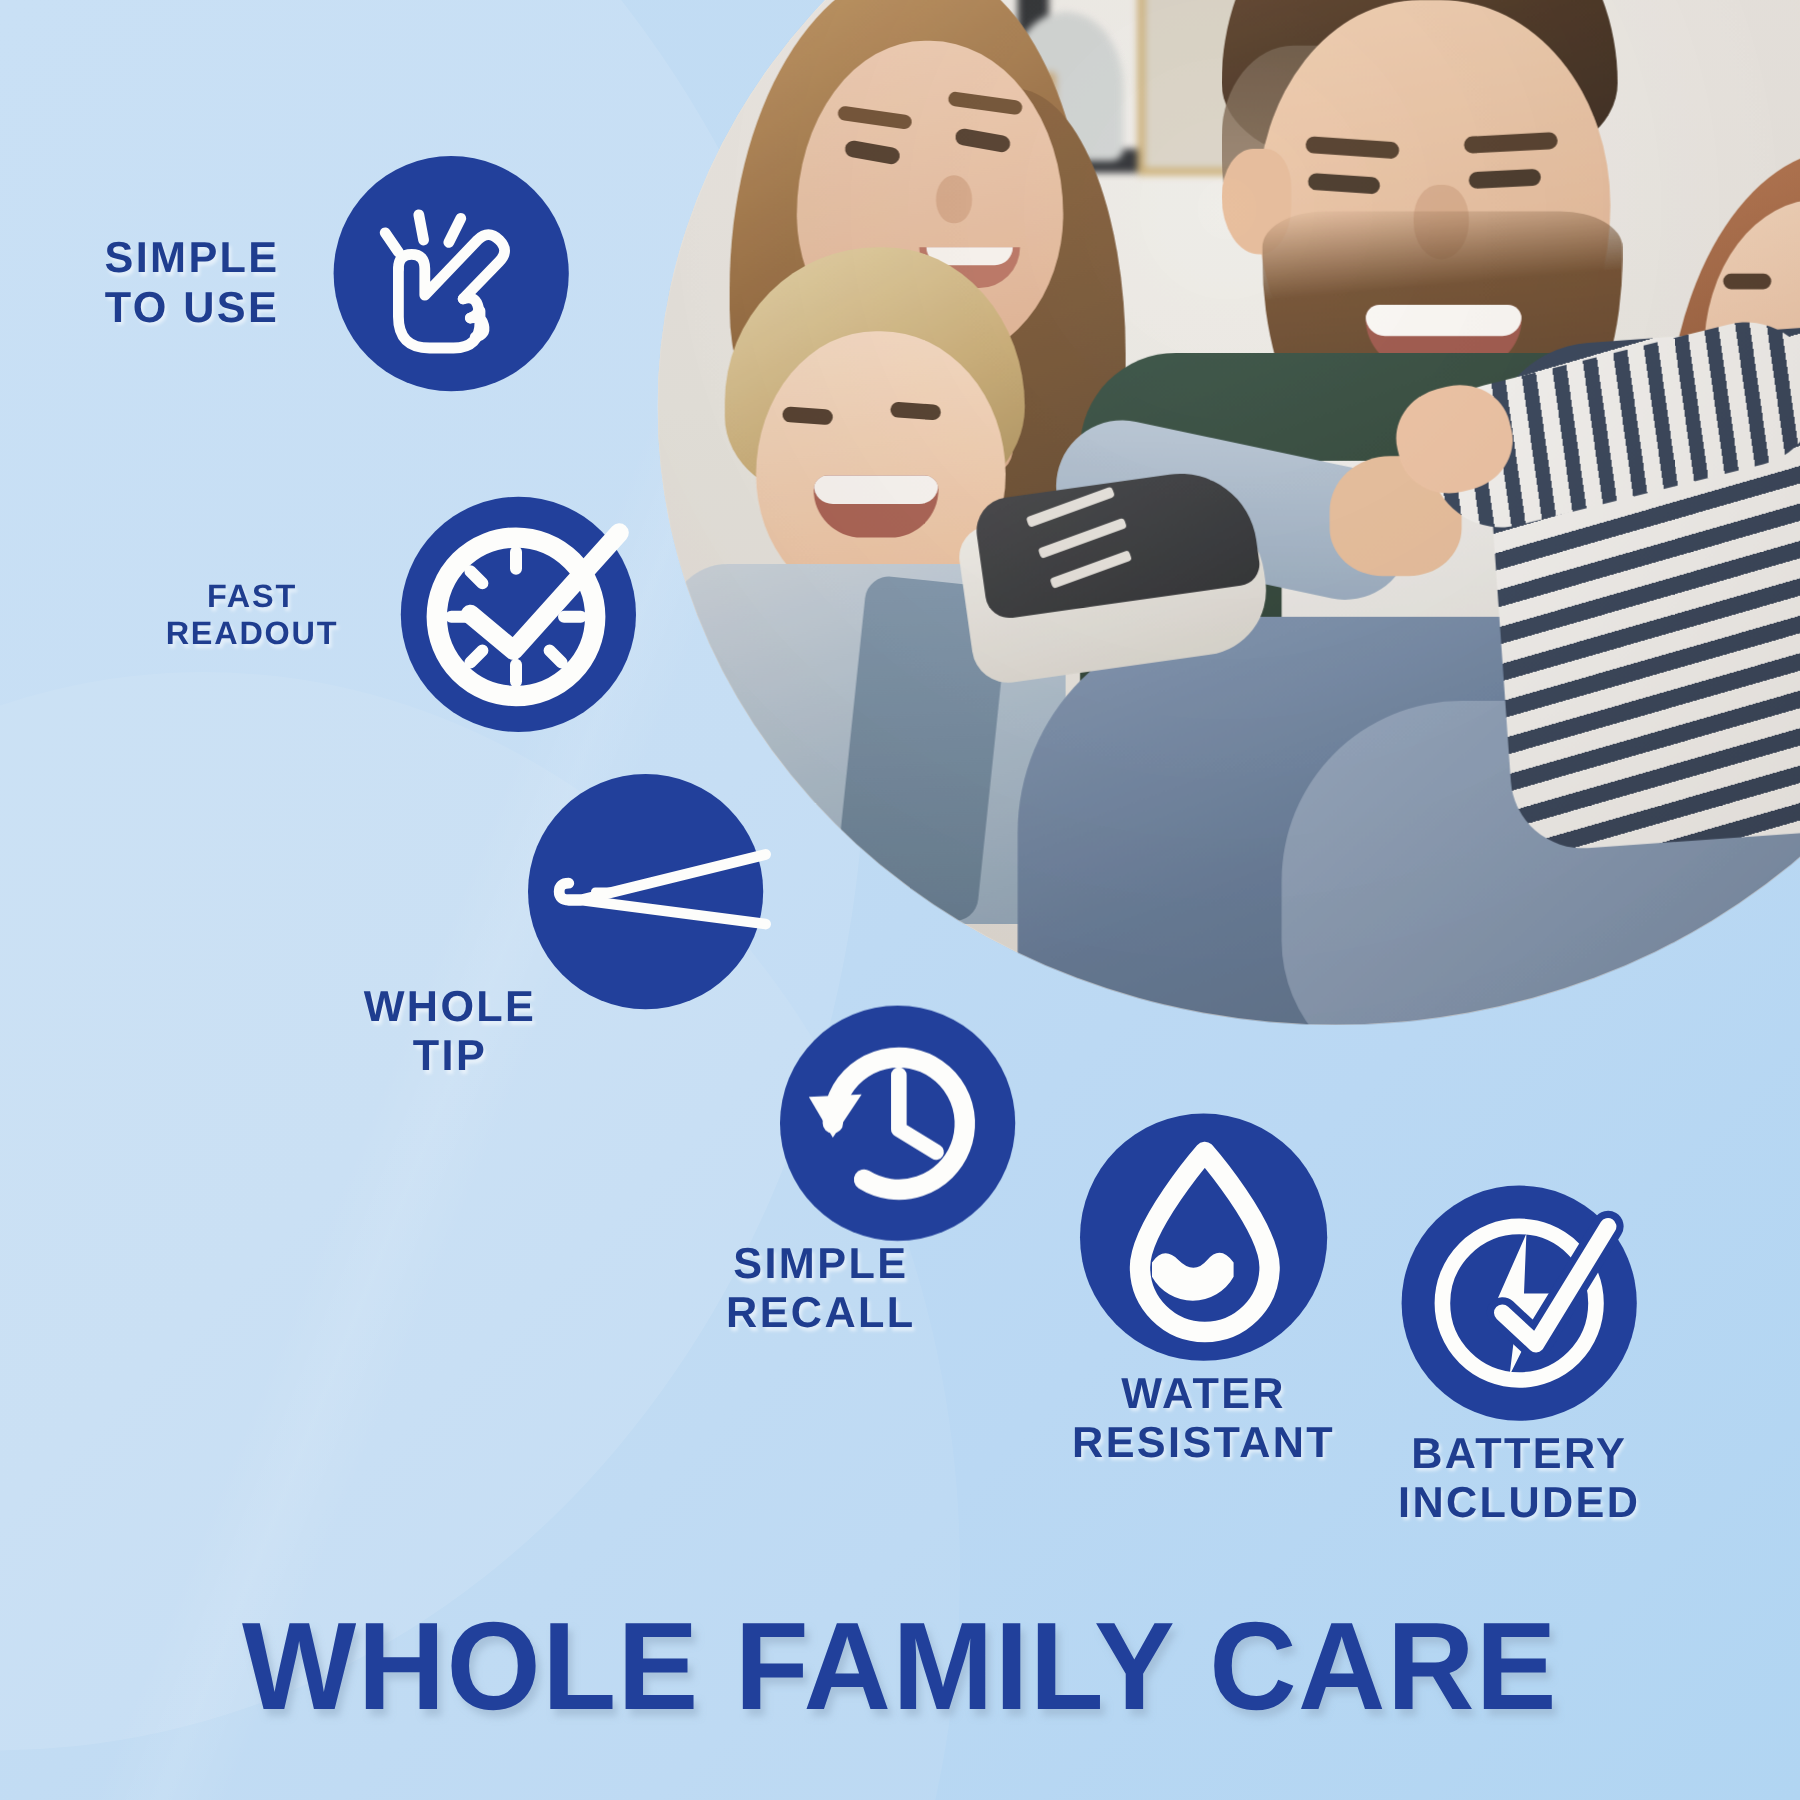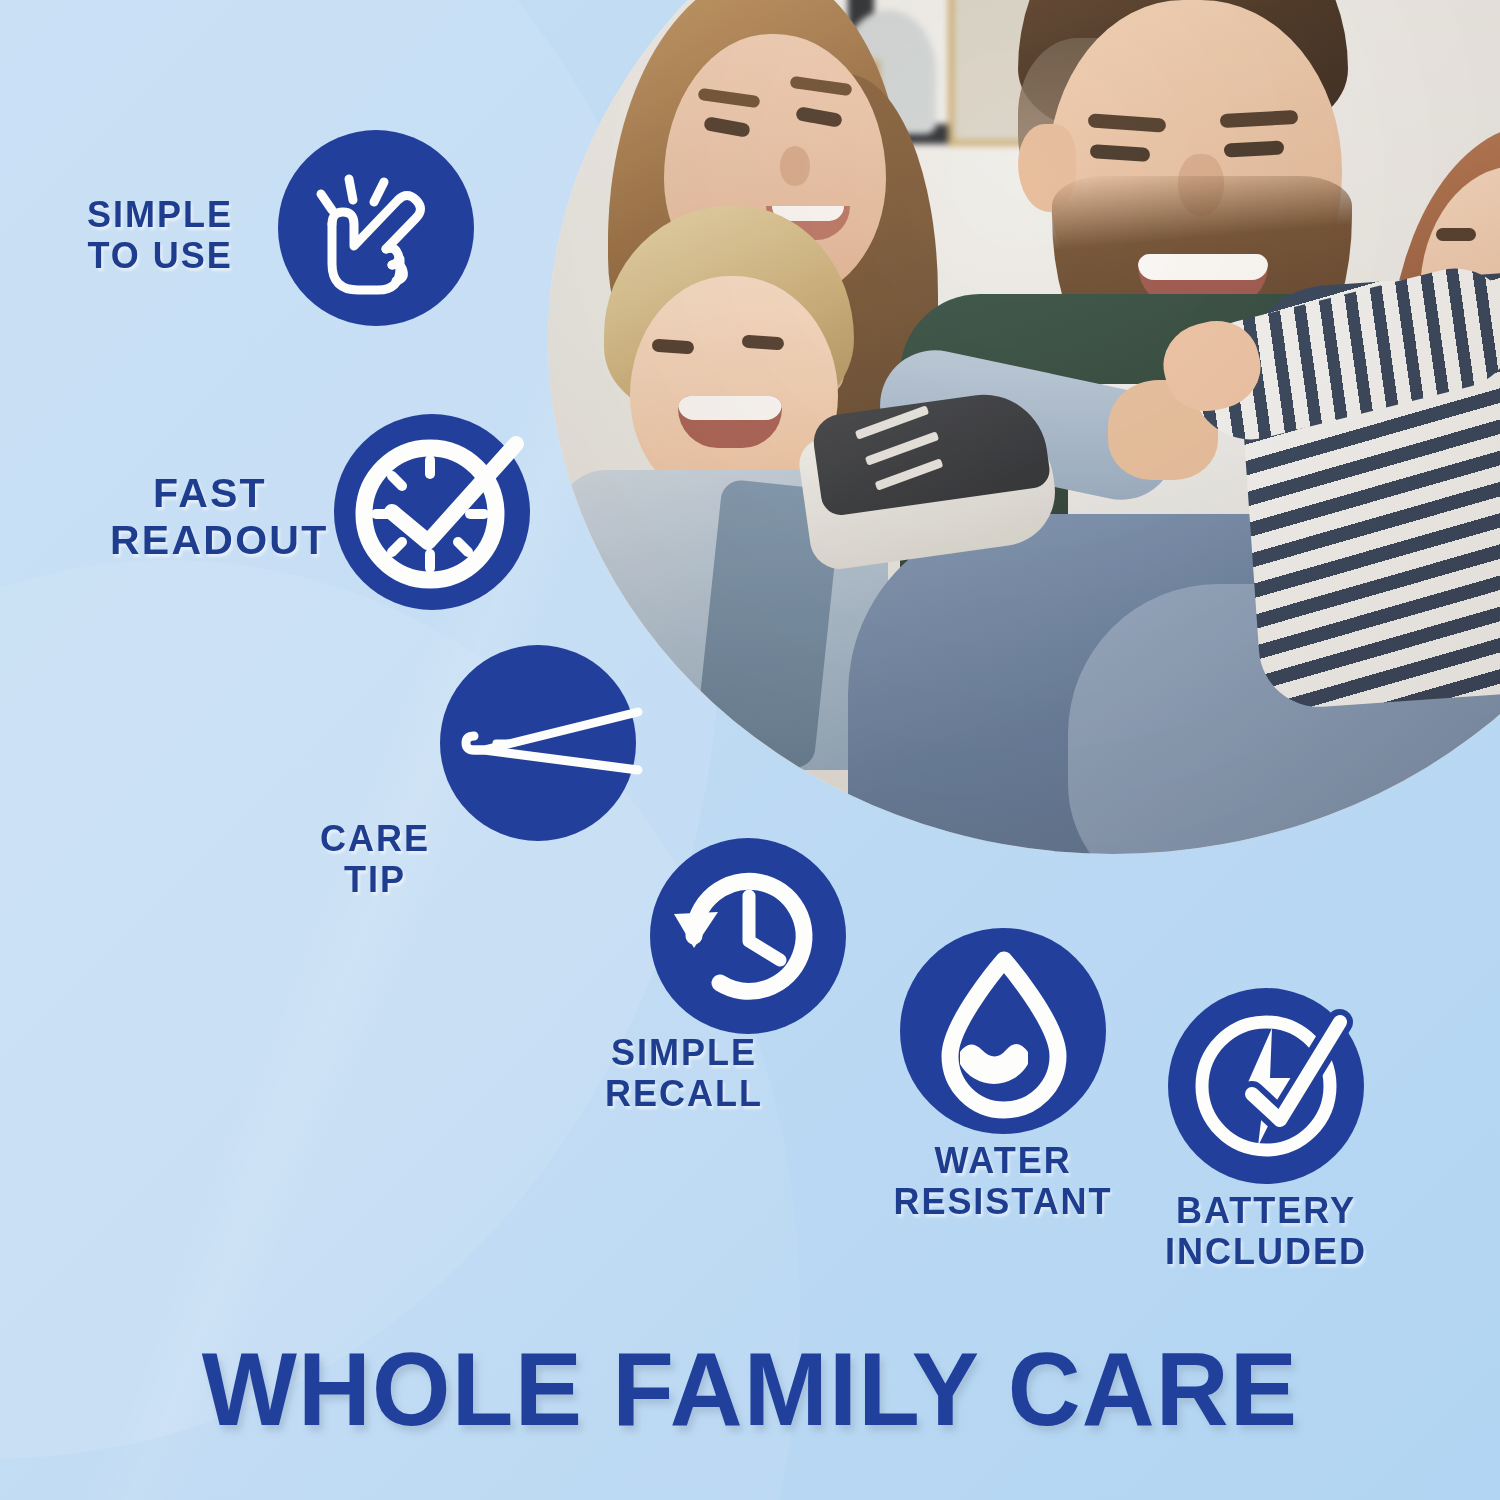--- a/index.html
+++ b/index.html
@@ -320,34 +320,34 @@
           <line x1="82" y1="126" x2="82" y2="140"></line>
           <line x1="28" y1="86" x2="42" y2="86"></line>
           <line x1="122" y1="86" x2="136" y2="86"></line>
           <line x1="44" y1="48" x2="54" y2="58"></line>
           <line x1="44" y1="124" x2="54" y2="114"></line>
           <line x1="120" y1="124" x2="110" y2="114"></line>
         </g>
         <path d="M44 84 L80 114 L168 16" fill="none" stroke="#fdfdfb" stroke-width="16" stroke-linecap="round" stroke-linejoin="round"></path>
       </svg>
     </div>
-    <div class="lbl r" style="left:110px;top:470px;width:200px;font-size:41px;">FAST
+    <div class="lbl r" style="left:110px;top:482px;width:200px;font-size:27px;">FAST
 READOUT</div>
   </div>
 
   <div class="badge">
     <div class="circle" style="left:440px;top:645px;width:196px;height:196px;"></div>
     <div style="position:absolute;left:452px;top:700px;width:190px;height:86px;">
       <svg viewBox="0 0 190 86" width="190" height="86">
         <path d="M22 36 q-8 0 -8 7 q0 7 8 7 l10 0 L186 12" fill="none" stroke="#fdfdfb" stroke-width="9" stroke-linecap="round" stroke-linejoin="round"></path>
         <path d="M22 50 l10 0 L186 70" fill="none" stroke="#fdfdfb" stroke-width="9" stroke-linecap="round" stroke-linejoin="round"></path>
         <line x1="44" y1="43" x2="62" y2="43" stroke="#fdfdfb" stroke-width="7" stroke-linecap="round"></line>
       </svg>
     </div>
-    <div class="lbl c" style="left:280px;top:818px;width:190px;font-size:36px;">CARE
+    <div class="lbl c" style="left:280px;top:818px;width:190px;font-size:36px;">WHOLE
 TIP</div>
   </div>
 
   <div class="badge">
     <div class="circle" style="left:650px;top:838px;width:196px;height:196px;"></div>
     <div style="position:absolute;left:668px;top:856px;width:162px;height:160px;">
       <svg viewBox="0 0 162 160" width="162" height="160">
         <path d="M26 80 a55 55 0 1 1 26 47" fill="none" stroke="#fdfdfb" stroke-width="17" stroke-linecap="round"></path>
         <path d="M6 58 L26 92 L50 56 Z" fill="#fdfdfb"></path>
         <path d="M81 40 L81 85 L112 104" fill="none" stroke="#fdfdfb" stroke-width="13" stroke-linecap="round" stroke-linejoin="round"></path>

